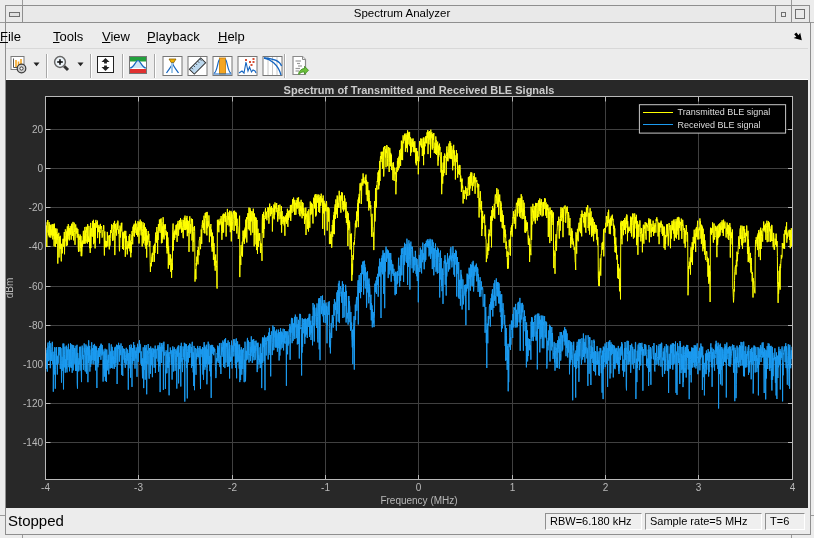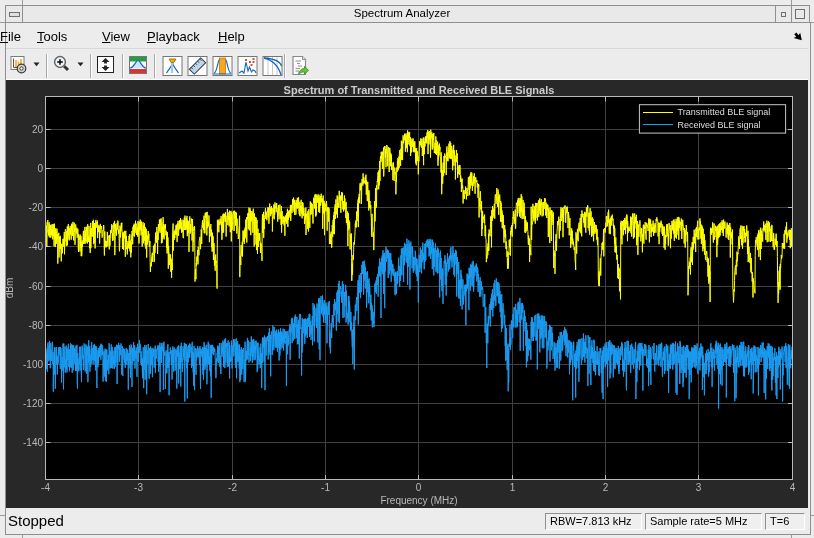--- a/index.html
+++ b/index.html
@@ -22,21 +22,21 @@
 <div class="tbox" style="left:22px;width:753px;"></div>
 <div class="abs" style="left:0;top:7px;width:804px;height:18px;font-size:11.5px;color:#000;text-align:center">Spectrum Analyzer</div>
 <div class="tbox" style="left:775px;width:16px;"></div>
 <div class="abs" style="left:781px;top:12px;width:3px;height:3px;border:1px solid #6f6f6f;background:#e9e9e9"></div>
 <div class="tbox" style="left:791px;width:17px;"></div>
 <div class="abs" style="left:795px;top:9px;width:8px;height:8px;border:1px solid #6f6f6f;background:#e9e9e9"></div>
 
 <div class="abs" style="left:5px;top:22px;width:804px;height:511px;border:1px solid #8f8f8f;background:#ececec"></div>
 
 <div class="menu" style="left:0"><u>F</u>ile</div>
-<div class="menu" style="left:37px"><u>T</u>ools</div>
+<div class="menu" style="left:53px"><u>T</u>ools</div>
 <div class="menu" style="left:102px"><u>V</u>iew</div>
 <div class="menu" style="left:147px"><u>P</u>layback</div>
 <div class="menu" style="left:218px"><u>H</u>elp</div>
 <div class="abs" style="left:6px;top:48px;width:802px;height:1px;background:#d8d8d8"></div>
 
 <svg width="814" height="85" style="position:absolute;left:0;top:0">
     <line x1="46.5" y1="54" x2="46.5" y2="78" stroke="#a8a8a8" stroke-width="1"></line>
     <line x1="47.5" y1="54" x2="47.5" y2="78" stroke="#ffffff" stroke-width="1"></line>
     <line x1="90.5" y1="54" x2="90.5" y2="78" stroke="#a8a8a8" stroke-width="1"></line>
     <line x1="91.5" y1="54" x2="91.5" y2="78" stroke="#ffffff" stroke-width="1"></line>
@@ -212,19 +212,19 @@
 <line x1="637" y1="32.5" x2="667" y2="32.5" stroke="#ffff00" stroke-width="1"></line>
 <line x1="637" y1="44.5" x2="667" y2="44.5" stroke="#1c9bf0" stroke-width="1"></line>
 <g font-family="Liberation Sans, sans-serif" font-size="9" fill="#dddddd">
 <text x="671.5" y="35.4">Transmitted BLE signal</text>
 <text x="671.5" y="47.5">Received BLE signal</text>
 </g>
 </g>
 </svg>
 
 <div class="abs" style="left:8px;top:512px;font-size:15px;color:#000">Stopped</div>
-<div class="sbox" style="left:545px;top:513px;width:91px;">RBW=7.813 kHz</div>
+<div class="sbox" style="left:545px;top:513px;width:91px;">RBW=6.180 kHz</div>
 <div class="sbox" style="left:645px;top:513px;width:111px;">Sample rate=5 MHz</div>
 <div class="sbox" style="left:765px;top:513px;width:34px;">T=6</div>
 
 <svg class="abs" width="16" height="16" style="left:792px;top:30px">
 <path d="M9.8 10.3 L1.6 8.1 L4.3 6.7 L2.2 4.2 L4.4 2.6 L6.5 5.3 L8.2 2.8 Z" fill="#000000"></path>
 </svg>
 
 </body></html>

